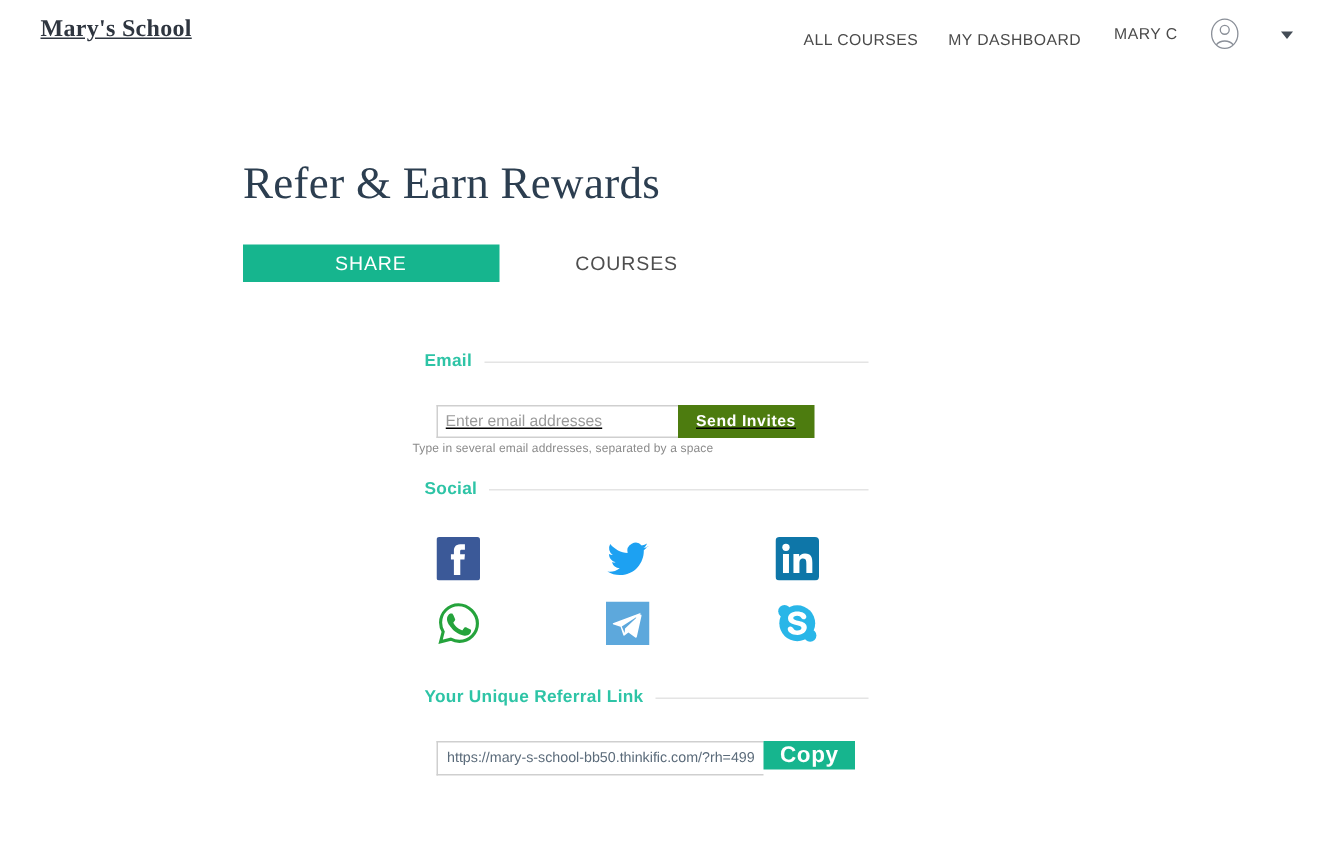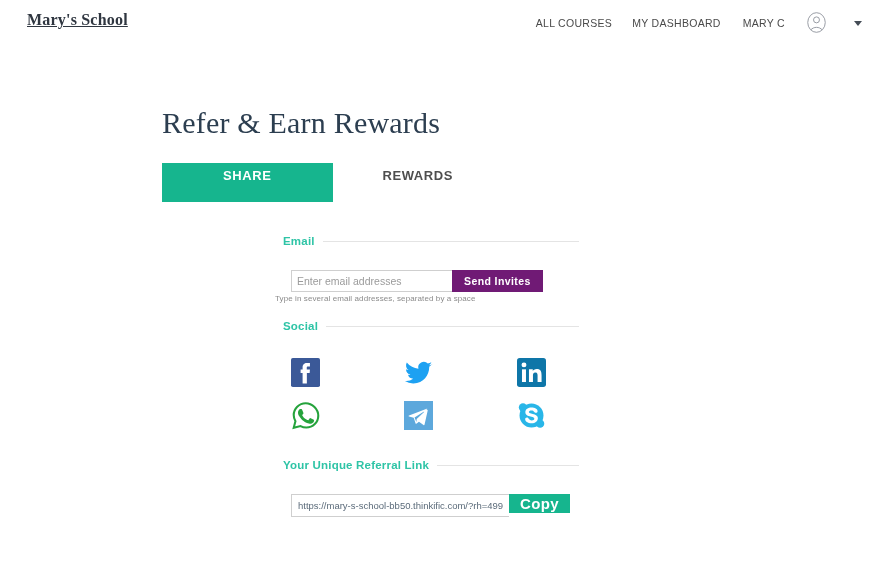--- a/index.html
+++ b/index.html
@@ -26,21 +26,21 @@
     font-weight: 700;
     color: #2f3640;
     letter-spacing: 0.2px;
     white-space: nowrap;
     text-decoration: underline;
   }
   .nav-links {
     position: absolute;
     right: 12px; top: 12px;
     display: flex;
-    align-items: center;
+    align-items: flex-end;
     gap: 0px;
   }
   .nav-link {
     font-size: 10.5px;
     color: #4a4a4a;
     letter-spacing: 0.3px;
     white-space: nowrap;
     text-decoration: none;
     padding: 0 10px;
     font-family: "Liberation Sans", sans-serif;
@@ -85,25 +85,25 @@
 
   
   .tabs {
     position: absolute;
     left: 162px; top: 163px;
     width: 512px; height: 25px;
     display: flex;
   }
   .tab {
     flex: 0 0 170.5px;
-    height: 39px;
+    height: 25px;
     line-height: 25px;
     text-align: center;
     font-size: 13px;
-    font-weight: 700;
+    font-weight: 400;
     letter-spacing: 0.6px;
     color: #4e4e4e;
     background: transparent;
     cursor: pointer;
     user-select: none;
   }
   .tab.active {
     background: #16b58e;
     color: #ffffff;
   }
@@ -135,37 +135,38 @@
   }
 
   
   #section-email { top: 233px; }
   .email-row {
     position: absolute;
     left: 32px; top: 37px;
     display: flex;
     align-items: stretch;
     height: 22px;
+    text-decoration: underline;
   }
   .email-input {
     width: 161px; height: 22px;
     border: 1px solid #cfcfcf;
     border-right: none;
     background: #ffffff;
     font-size: 10.5px;
     color: #4a4a4a;
     padding: 0 5px;
     outline: none;
     font-family: "Liberation Sans", sans-serif;
   }
   .email-input::placeholder { color: #9b9b9b; }
   .btn-send {
     height: 22px;
     padding: 0 12px;
-    background: #701a75;
+    background: #4d7c0f;
     color: #ffffff;
     border: none;
     font-size: 10.5px;
     font-weight: 700;
     letter-spacing: 0.4px;
     cursor: pointer;
     white-space: nowrap;
     font-family: "Liberation Sans", sans-serif;
   }
   .email-hint {
@@ -252,21 +253,21 @@
       </svg>
       <span class="caret-down"></span>
     </div>
   </div>
 </div>
 
 <h1 class="page-title">Refer &amp; Earn Rewards</h1>
 
 <div class="tabs">
   <div class="tab active">SHARE</div>
-  <div class="tab">REWARDS</div>
+  <div class="tab">COURSES</div>
 </div>
 
 <div class="section" id="section-email">
   <div class="section-head">
     <span class="section-title">Email</span>
     <span class="section-rule"></span>
   </div>
   <div class="email-row">
     <input class="email-input" type="text" placeholder="Enter email addresses" style="">
     <button class="btn-send">Send Invites</button>

